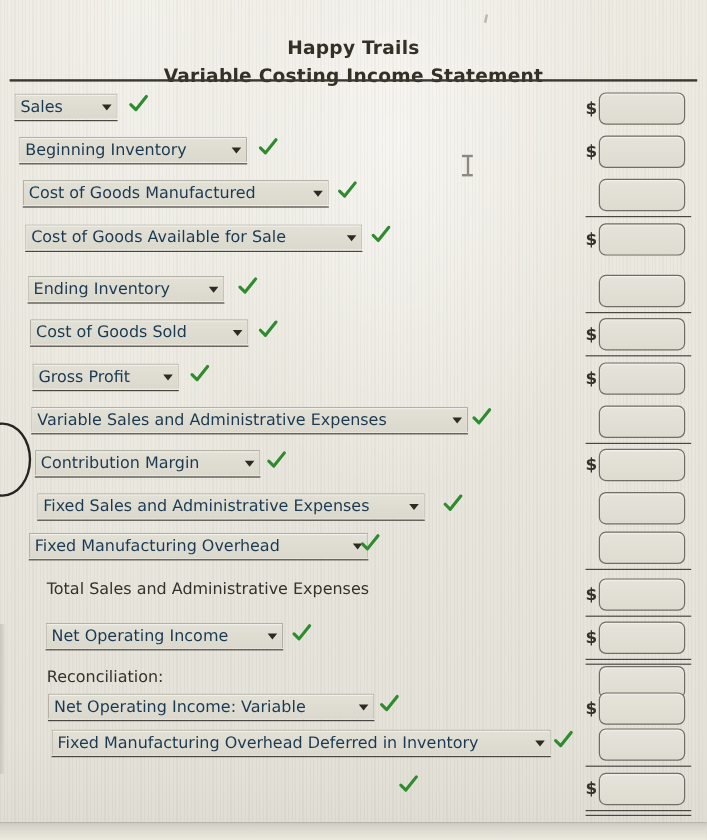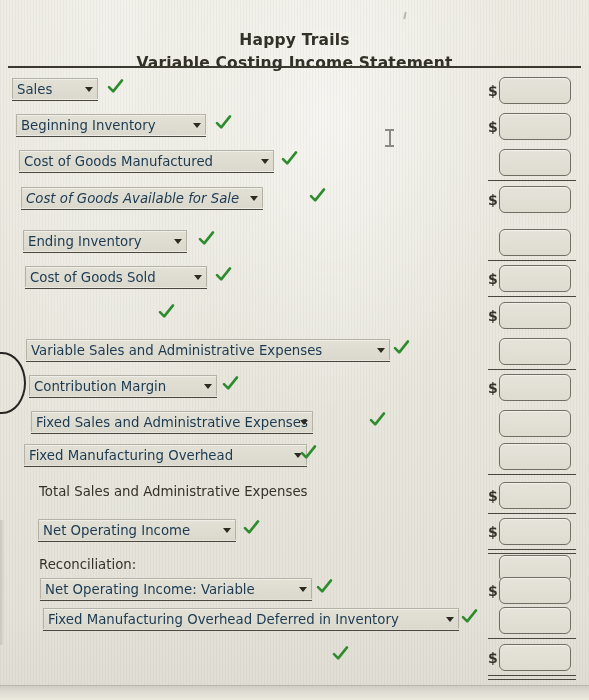--- a/index.html
+++ b/index.html
@@ -163,21 +163,21 @@
         <svg width="17" height="17" viewBox="0 0 17 17" aria-hidden="true">
           <path d="M2 9.2 L6.2 13.4 L15 2.4" fill="none" stroke="currentColor" stroke-width="2.6" stroke-linecap="round" stroke-linejoin="round"></path>
         </svg>
       </span>
       <div class="money" style="top: -4px;">
         <div class="mbox"></div>
         <div class="rule1" style="top: 34px;"></div>
       </div>
     </div>
     <div class="row" style="top: 187px; left: 0px; right: 0px;">
-      <div class="sel" style="left: 21px; width: 242px; font-style: italic;">
+      <div class="sel" style="left: 21px; width: 281px;">
         <span>Cost of Goods Available for Sale</span>
         <span class="caret"></span>
       </div>
       <span class="check" style="left: 309px;">
         <svg width="17" height="17" viewBox="0 0 17 17" aria-hidden="true">
           <path d="M2 9.2 L6.2 13.4 L15 2.4" fill="none" stroke="currentColor" stroke-width="2.6" stroke-linecap="round" stroke-linejoin="round"></path>
         </svg>
       </span>
       <div class="money" style="top: -4px;">
         <span class="dollar">$</span>
@@ -209,20 +209,24 @@
           <path d="M2 9.2 L6.2 13.4 L15 2.4" fill="none" stroke="currentColor" stroke-width="2.6" stroke-linecap="round" stroke-linejoin="round"></path>
         </svg>
       </span>
       <div class="money" style="top: -4px;">
         <span class="dollar">$</span>
         <div class="mbox"></div>
         <div class="rule1" style="top: 34px;"></div>
       </div>
     </div>
     <div class="row" style="top: 303px; left: 0px; right: 0px;">
+      <div class="sel" style="left: 27px; width: 122px;">
+        <span>Gross Profit</span>
+        <span class="caret"></span>
+      </div>
       <span class="check" style="left: 158px;">
         <svg width="17" height="17" viewBox="0 0 17 17" aria-hidden="true">
           <path d="M2 9.2 L6.2 13.4 L15 2.4" fill="none" stroke="currentColor" stroke-width="2.6" stroke-linecap="round" stroke-linejoin="round"></path>
         </svg>
       </span>
       <div class="money" style="top: -4px;">
         <span class="dollar">$</span>
         <div class="mbox"></div>
       </div>
     </div>
@@ -250,21 +254,21 @@
         <svg width="17" height="17" viewBox="0 0 17 17" aria-hidden="true">
           <path d="M2 9.2 L6.2 13.4 L15 2.4" fill="none" stroke="currentColor" stroke-width="2.6" stroke-linecap="round" stroke-linejoin="round"></path>
         </svg>
       </span>
       <div class="money" style="top: -4px;">
         <span class="dollar">$</span>
         <div class="mbox"></div>
       </div>
     </div>
     <div class="row" style="top: 411px; left: 0px; right: 0px;">
-      <div class="sel" style="left: 31px; width: 282px;">
+      <div class="sel" style="left: 31px; width: 323px;">
         <span>Fixed Sales and Administrative Expenses</span>
         <span class="caret"></span>
       </div>
       <span class="check" style="left: 369px;">
         <svg width="17" height="17" viewBox="0 0 17 17" aria-hidden="true">
           <path d="M2 9.2 L6.2 13.4 L15 2.4" fill="none" stroke="currentColor" stroke-width="2.6" stroke-linecap="round" stroke-linejoin="round"></path>
         </svg>
       </span>
       <div class="money" style="top: -4px;">
         <div class="mbox"></div>

